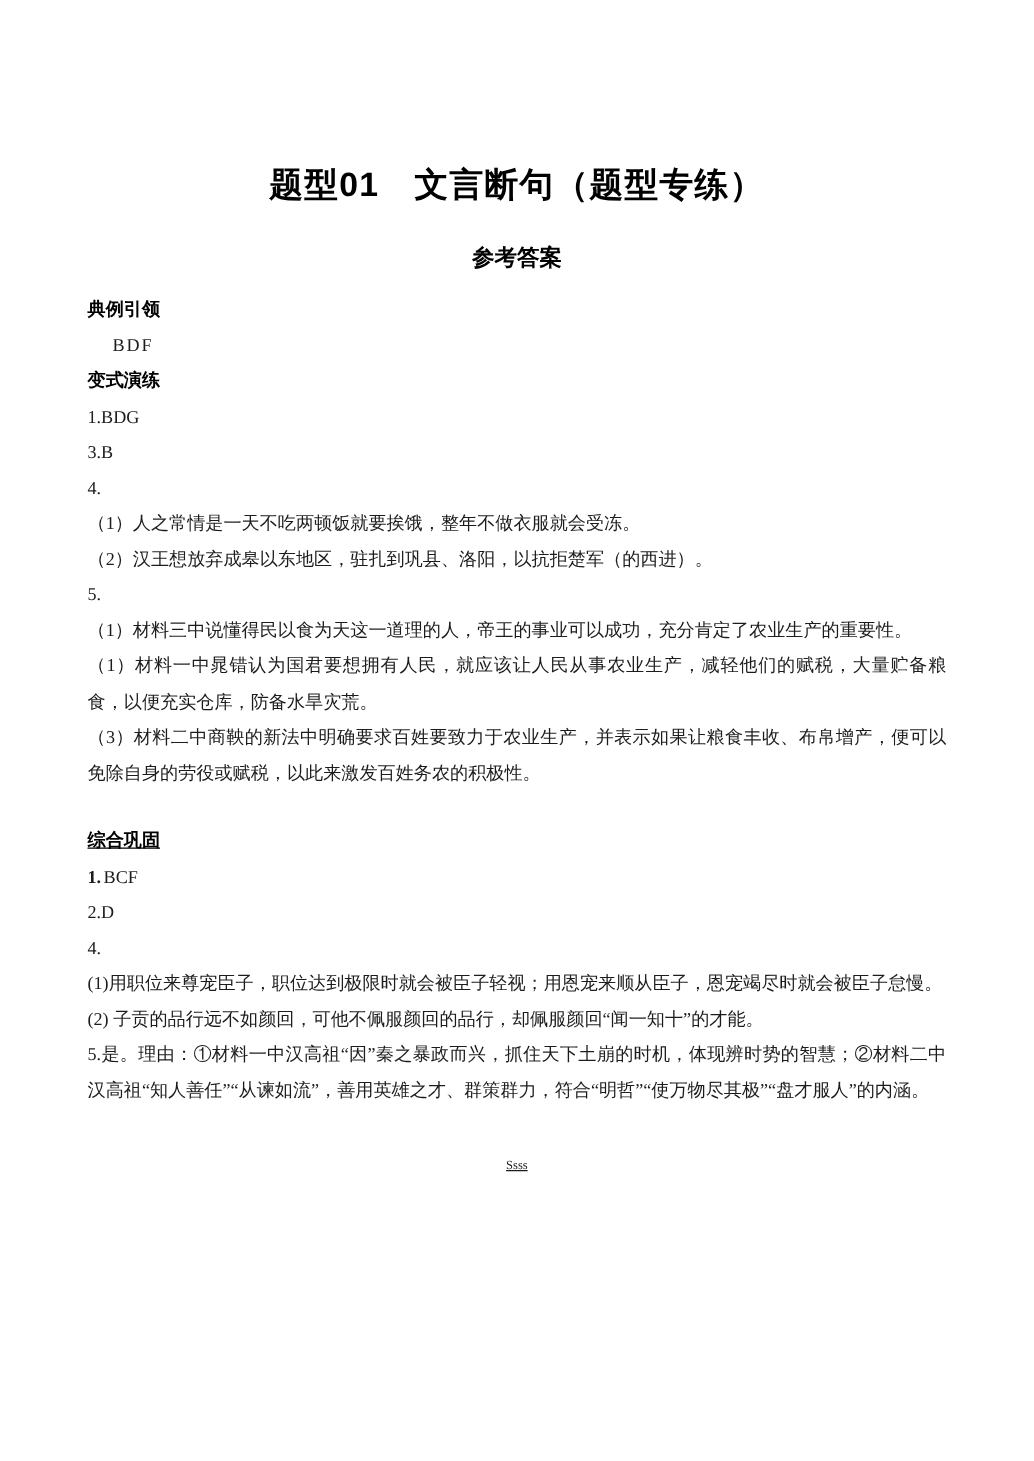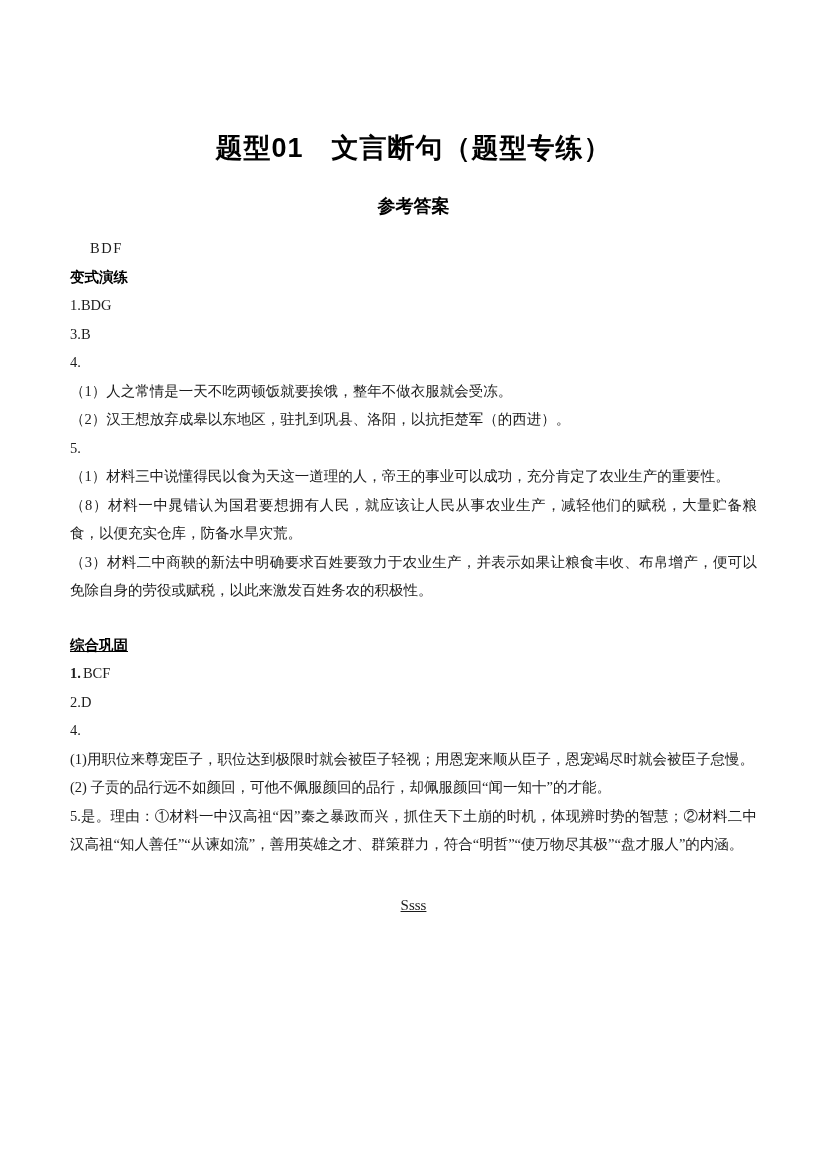--- a/index.html
+++ b/index.html
@@ -54,47 +54,48 @@
     p.indent {
       padding-left: 20px;
       letter-spacing: 1.5px;
     }
     p.gap-before { margin-top: 26px; text-decoration: underline; }
     .bold { font-weight: bold; }
     .num-span { margin-right: 2px; }
     .doc-footer {
       text-align: center;
       margin-top: 32px;
-      font-size: 15px;
+      font-size: 10px;
       color: #1c1c1c;
       text-decoration: underline;
     }
   </style>
 </head>
 <body>
 
 <div class="page">
 
   <h1 class="doc-title">题型01　文言断句（题型专练）</h1>
 
   <h2 class="doc-subtitle">参考答案</h2>
 
   <div class="doc-body">
 
+    <p class="line heading">典例引领</p>
     <p class="line indent">BDF</p>
 
     <p class="line heading">变式演练</p>
     <p class="line">1.BDG</p>
     <p class="line">3.B</p>
     <p class="line">4.</p>
     <p class="line">（1）人之常情是一天不吃两顿饭就要挨饿，整年不做衣服就会受冻。</p>
     <p class="line">（2）汉王想放弃成皋以东地区，驻扎到巩县、洛阳，以抗拒楚军（的西进）。</p>
     <p class="line">5.</p>
     <p class="line">（1）材料三中说懂得民以食为天这一道理的人，帝王的事业可以成功，充分肯定了农业生产的重要性。</p>
-    <p class="line">（8）材料一中晁错认为国君要想拥有人民，就应该让人民从事农业生产，减轻他们的赋税，大量贮备粮食，以便充实仓库，防备水旱灾荒。</p>
+    <p class="line">（1）材料一中晁错认为国君要想拥有人民，就应该让人民从事农业生产，减轻他们的赋税，大量贮备粮食，以便充实仓库，防备水旱灾荒。</p>
     <p class="line">（3）材料二中商鞅的新法中明确要求百姓要致力于农业生产，并表示如果让粮食丰收、布帛增产，便可以免除自身的劳役或赋税，以此来激发百姓务农的积极性。</p>
 
     <p class="line heading gap-before">综合巩固</p>
     <p class="line"><span class="bold num-span">1.</span><span>BCF</span></p>
     <p class="line">2.D</p>
     <p class="line">4.</p>
     <p class="line">(1)用职位来尊宠臣子，职位达到极限时就会被臣子轻视；用恩宠来顺从臣子，恩宠竭尽时就会被臣子怠慢。</p>
     <p class="line">(2) 子贡的品行远不如颜回，可他不佩服颜回的品行，却佩服颜回“闻一知十”的才能。</p>
     <p class="line">5.是。理由：①材料一中汉高祖“因”秦之暴政而兴，抓住天下土崩的时机，体现辨时势的智慧；②材料二中汉高祖“知人善任”“从谏如流”，善用英雄之才、群策群力，符合“明哲”“使万物尽其极”“盘才服人”的内涵。</p>
 

